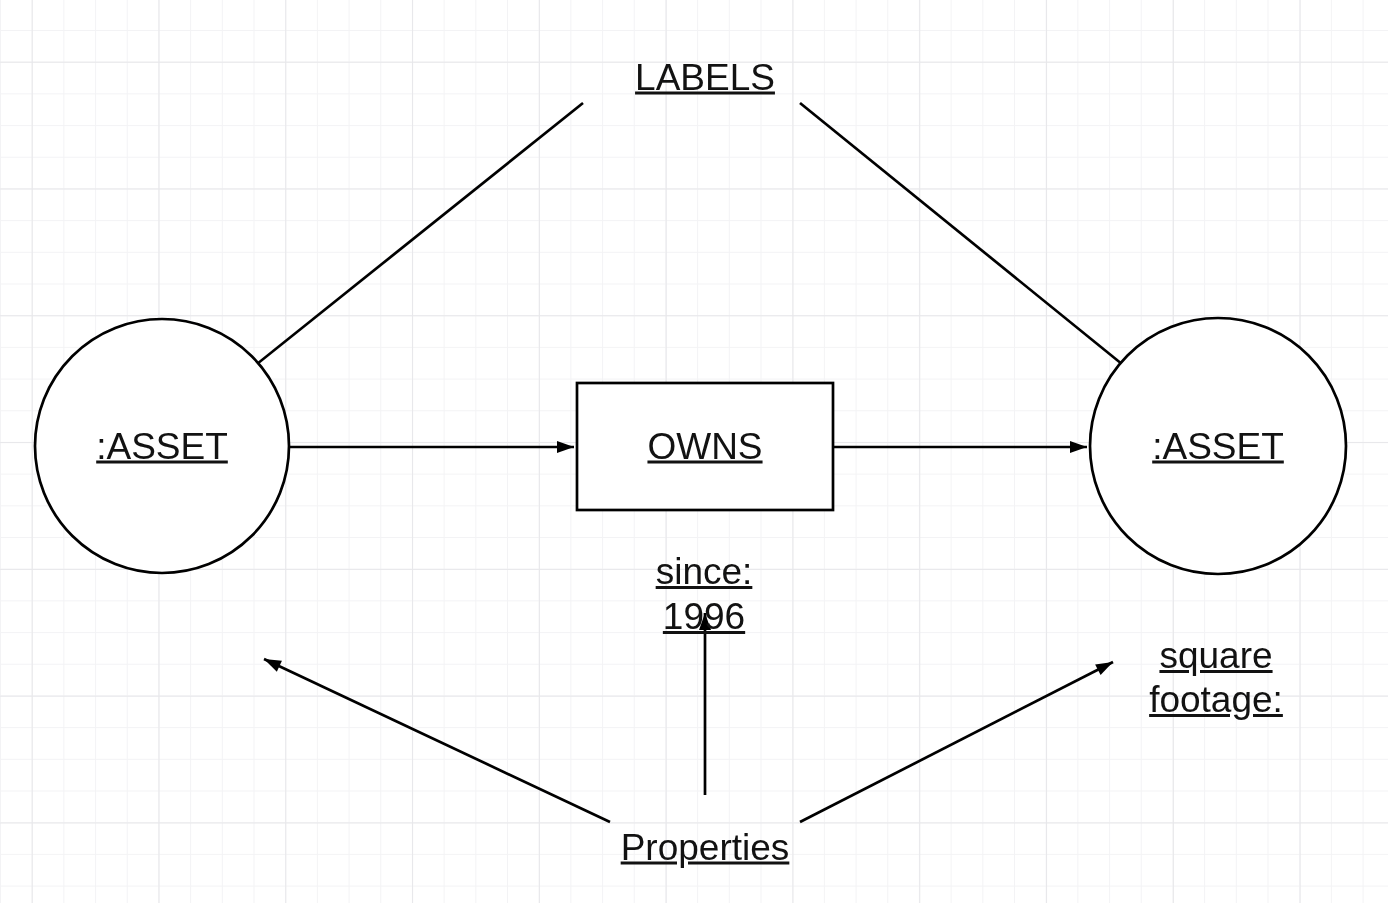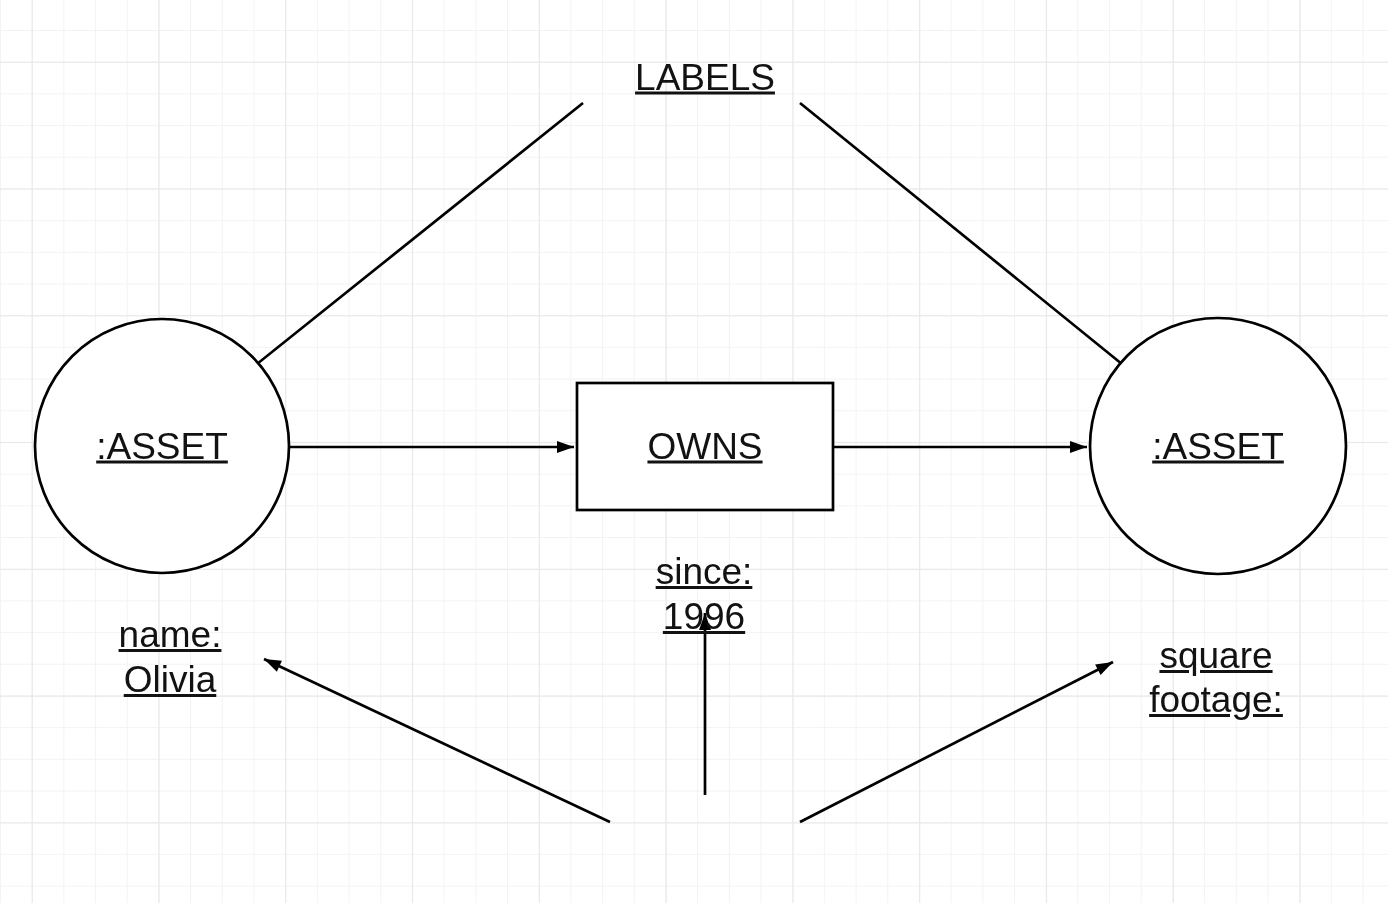--- a/index.html
+++ b/index.html
@@ -91,24 +91,21 @@
 
   <div class="txt" style="left:162px; top:446px;">:ASSET</div>
   <div class="txt" style="left:705px; top:446px;">OWNS</div>
   <div class="txt" style="left:1218px; top:446px;">:ASSET</div>
 
   <div class="txt" style="left:704px; top:561px;margin-top:33px;">
     <div>since:</div>
     <div>1996</div>
   </div>
 
-  <div class="txt" style="left:170px; top:657px;">
-    <div>name:</div>
-    <div>Olivia</div>
-  </div>
 
   <div class="txt txt-sm-lh" style="left:1216px; top:656px;margin-top:22px;">
     <div>square</div>
     <div>footage:</div>
   </div>
 
+  <div class="txt" style="left:705px; top:847px;">Properties</div>
 
 </div>
 
 </body></html>

